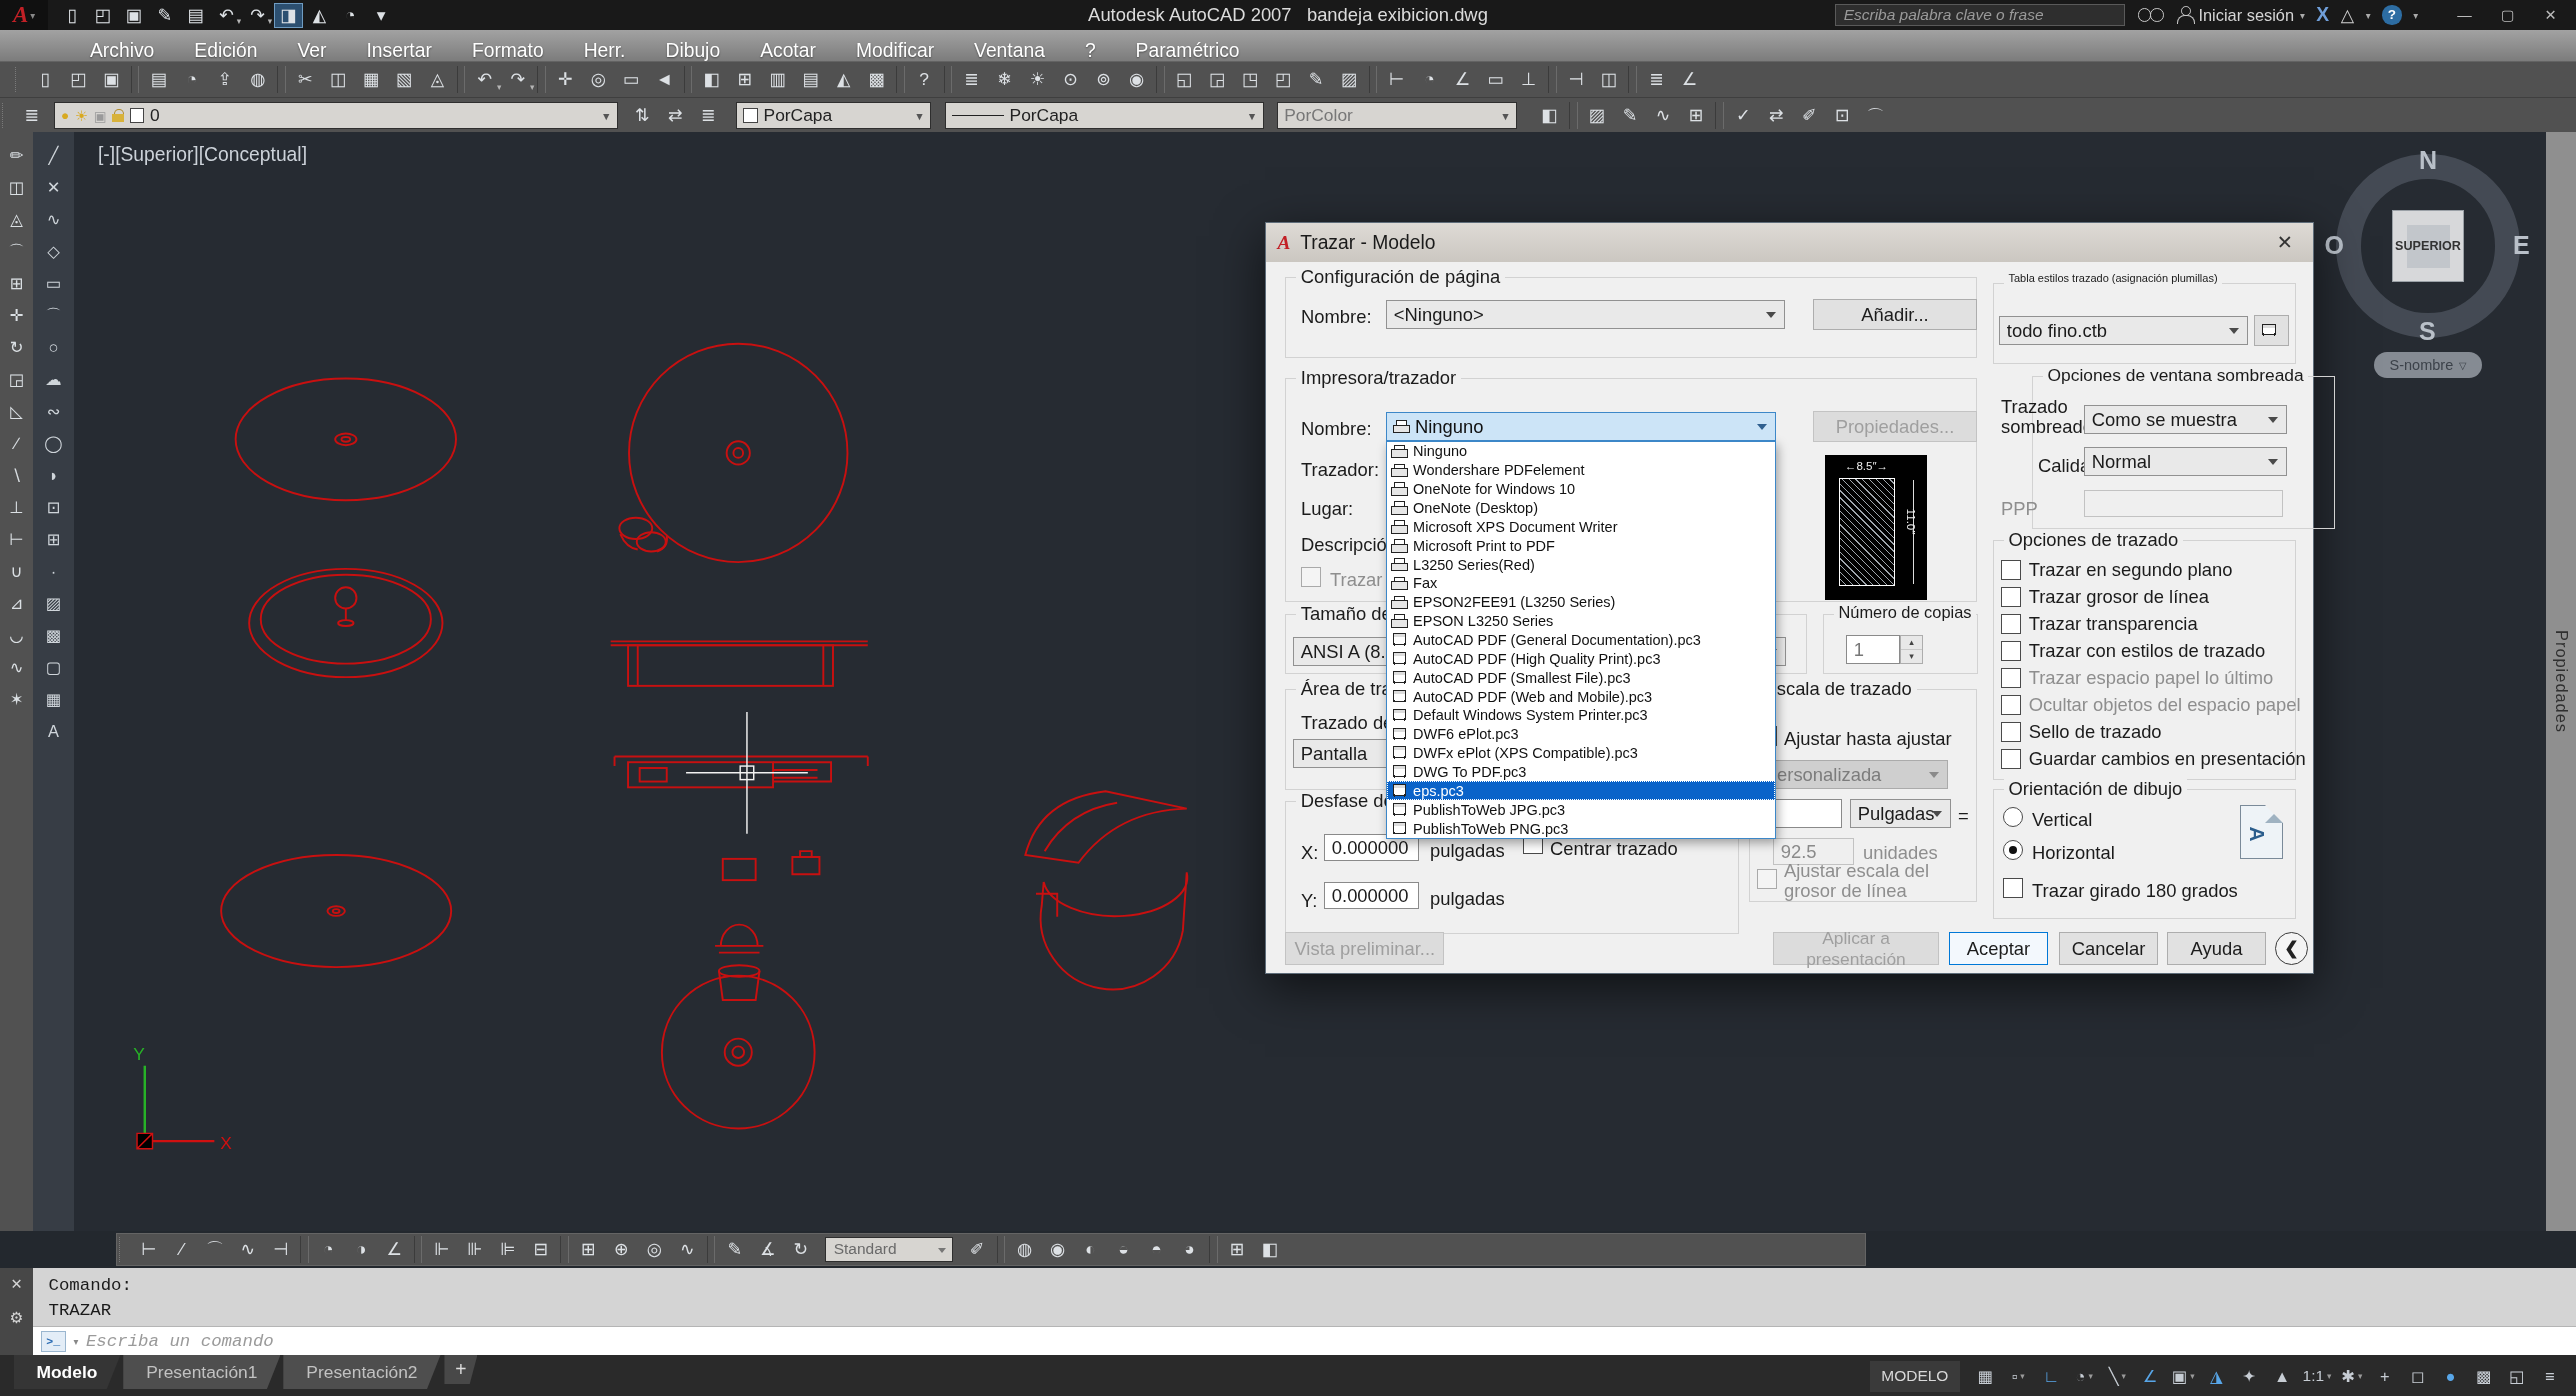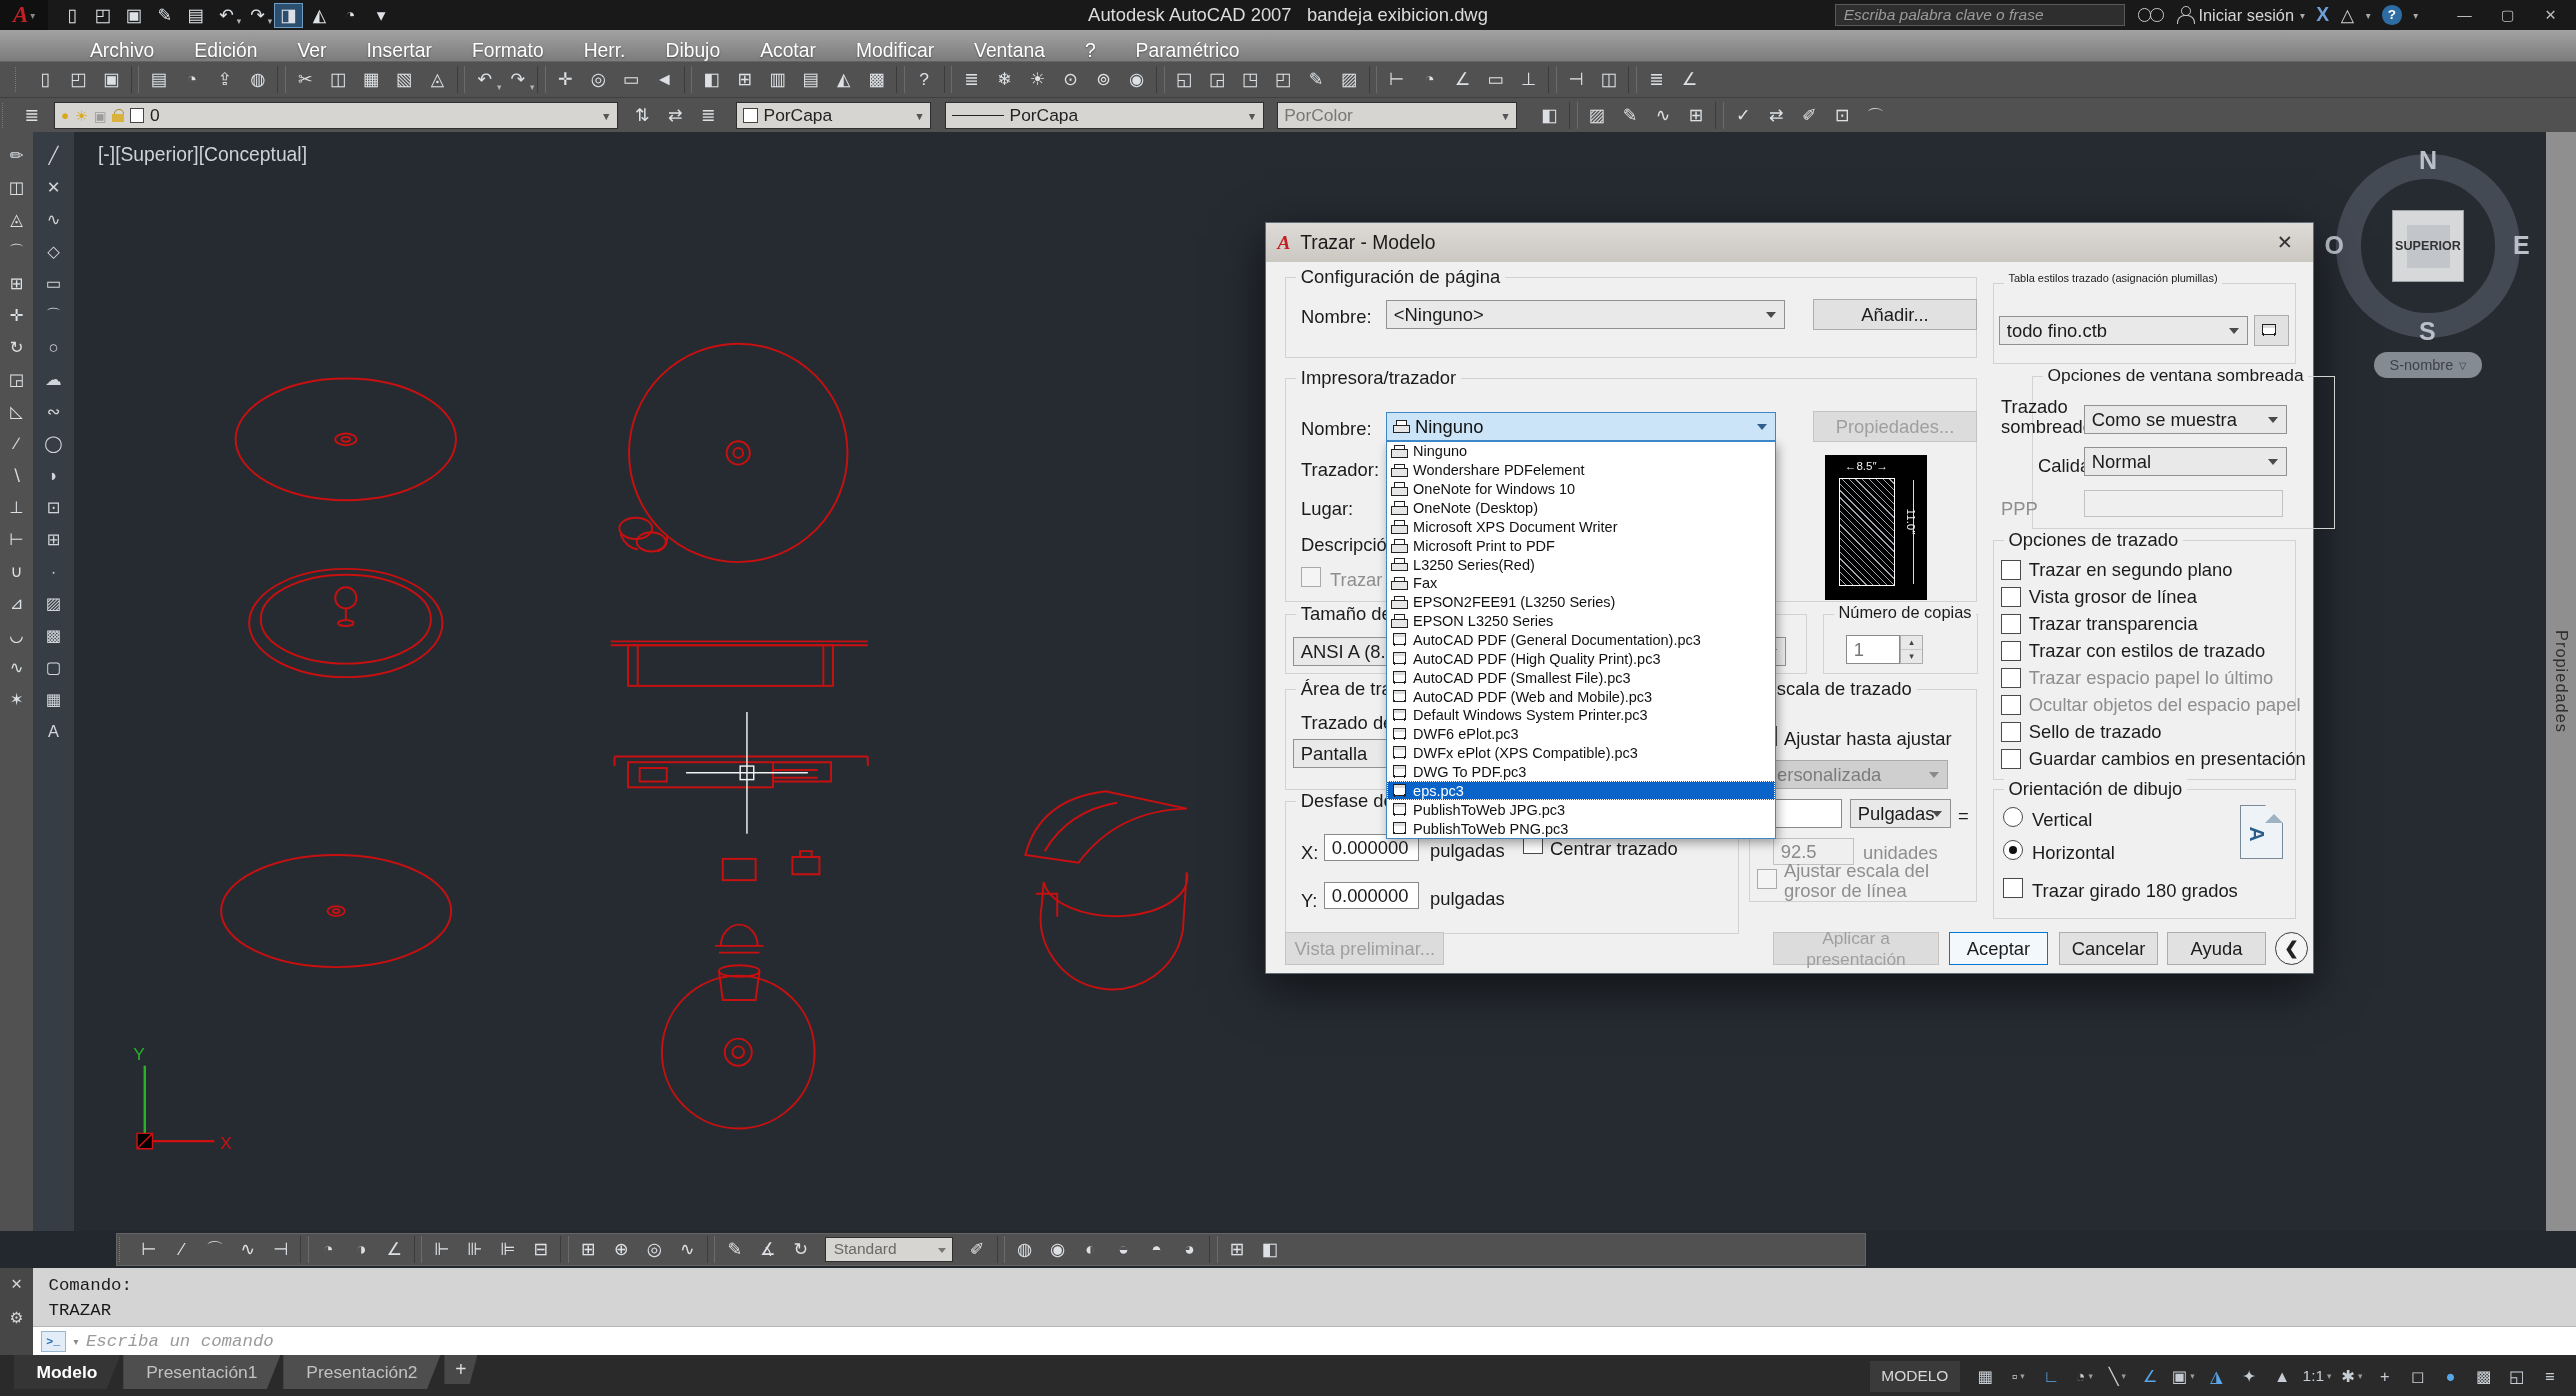--- a/index.html
+++ b/index.html
@@ -793,21 +793,21 @@
       <span class="legend">Opciones de trazado</span>
     </div>
     <div class="optlist" style="left:735px;top:333px;width:290px">
 
     <div class="opt">
           <span class="cb"></span>
           <span class="olabel">Trazar en segundo plano</span>
         </div>
         <div class="opt checked">
           <span class="cb"></span>
-          <span class="olabel">Vista grosor de línea</span>
+          <span class="olabel">Trazar grosor de línea</span>
         </div>
         <div class="opt">
           <span class="cb"></span>
           <span class="olabel">Trazar transparencia</span>
         </div>
         <div class="opt checked">
           <span class="cb"></span>
           <span class="olabel">Trazar con estilos de trazado</span>
         </div>
         <div class="opt checked disabled">

